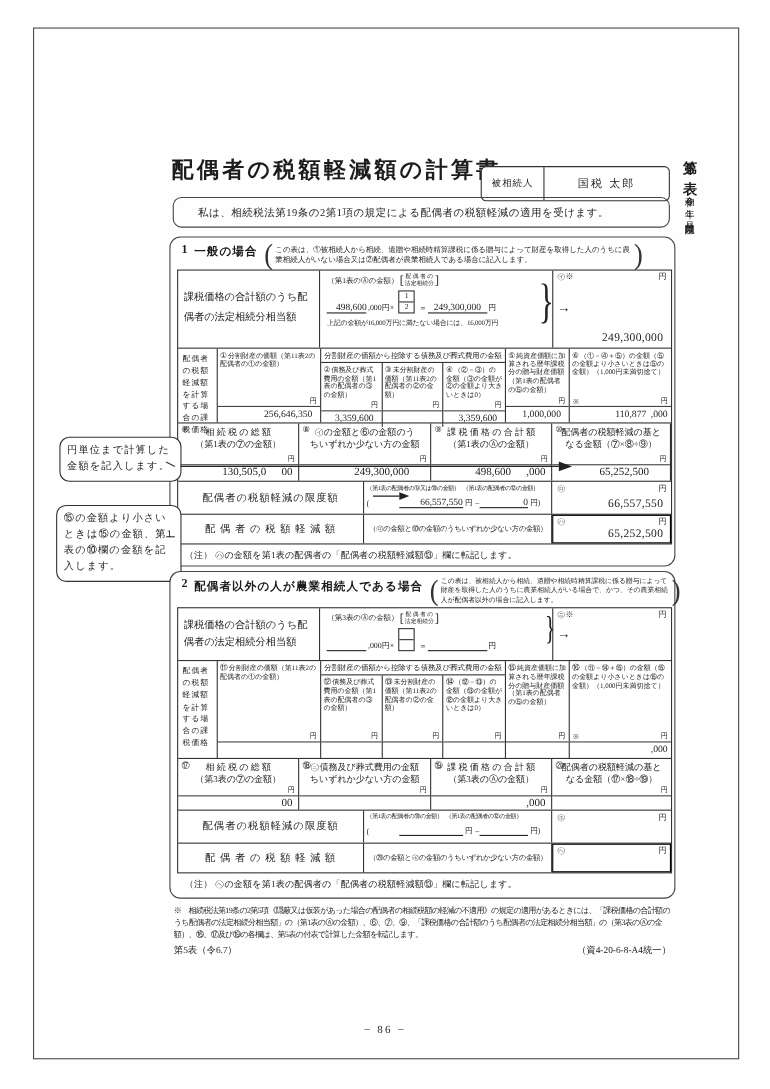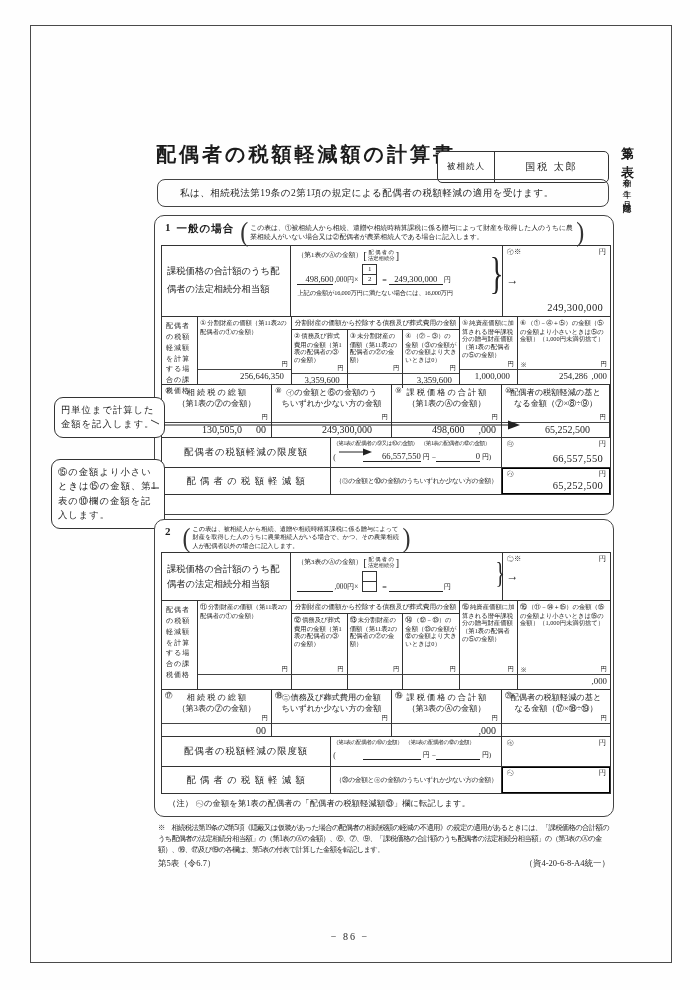--- a/index.html
+++ b/index.html
@@ -232,21 +232,21 @@
             </div>
         </div>
         <div class="c bcol" style="width:92px">
           <div class="chead"><span class="cnum">⑥</span><span>（①－④＋⑤）の金額（⑤の金額より小さいときは⑤の金額）（1,000円未満切捨て）</span></div>
           <div class="cval">
               <div class="yenrow">
                 <span>※</span>
                 <span>円</span>
               </div>
               <div class="amtrow">
-                <span>254,286</span>
+                <span>110,877</span>
                 <span>,000</span>
               </div>
             </div>
         </div>
       </div>
 
       <div class="trow rcr">
         <div class="c rcc" style="width:110px">
           <div class="rchead">
               <span class="cnum2">⑦</span>
@@ -358,28 +358,30 @@
         <div class="c e-formula">（㋺の金額と⑩の金額のうちいずれか少ない方の金額）</div>
         <div class="c mcell mbold">
           <div class="mrow">
               <span class="mark">㋩</span>
               <span>円</span>
             </div>
           <div class="mval">65,252,500</div>
         </div>
       </div>
     </div>
+    <div class="sec-note">（注） ㋩の金額を第1表の配偶者の「配偶者の税額軽減額⑬」欄に転記します。</div>
   </section>
 
   <div class="callout co1">円単位まで計算した金額を記入します。</div>
   <div class="callout co2">⑮の金額より小さいときは⑮の金額、第1表の⑩欄の金額を記入します。</div>
 
   <section class="sec sec2">
     <div class="sec-head">
       <span class="sec-no">2</span>
+      <span class="sec-title">配偶者以外の人が農業相続人である場合</span>
       <span class="scope-wrap">
         <span class="paren">(</span>
         <span class="scope">この表は、被相続人から相続、遺贈や相続時精算課税に係る贈与によって財産を取得した人のうちに農業相続人がいる場合で、かつ、その農業相続人が配偶者以外の場合に記入します。</span>
         <span class="paren">)</span>
       </span>
     </div>
 
     <div class="tbl">
 
       <div class="trow ra">

